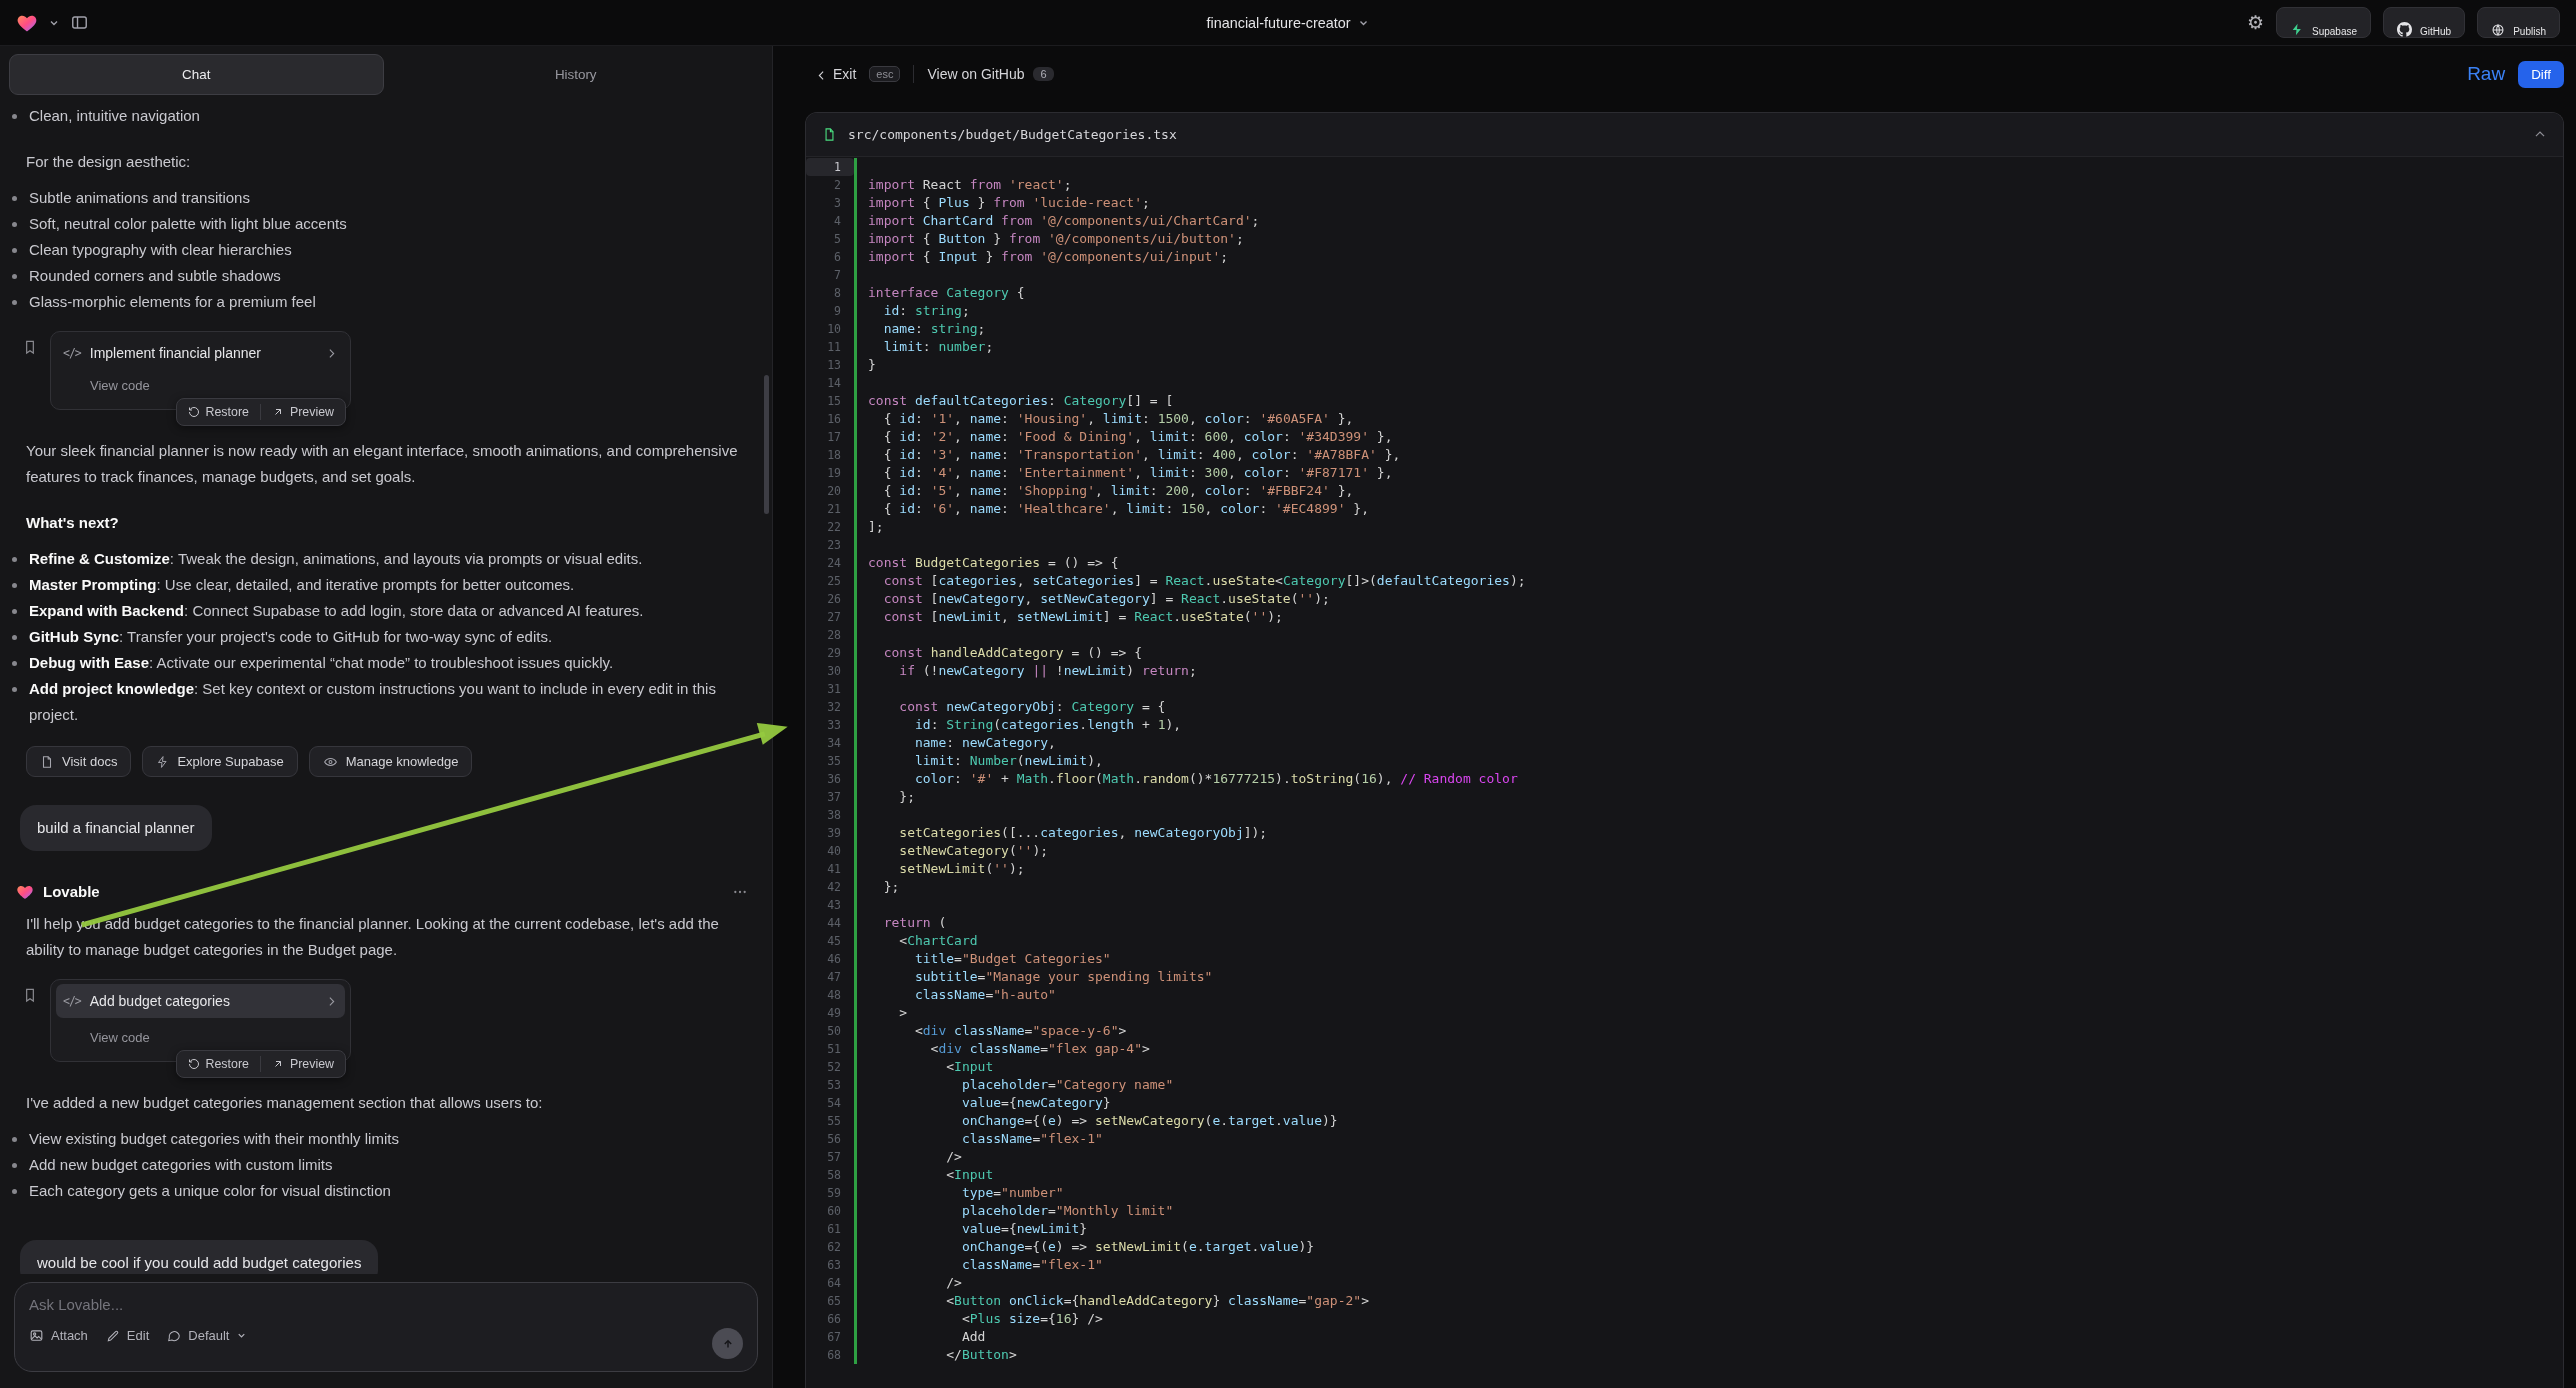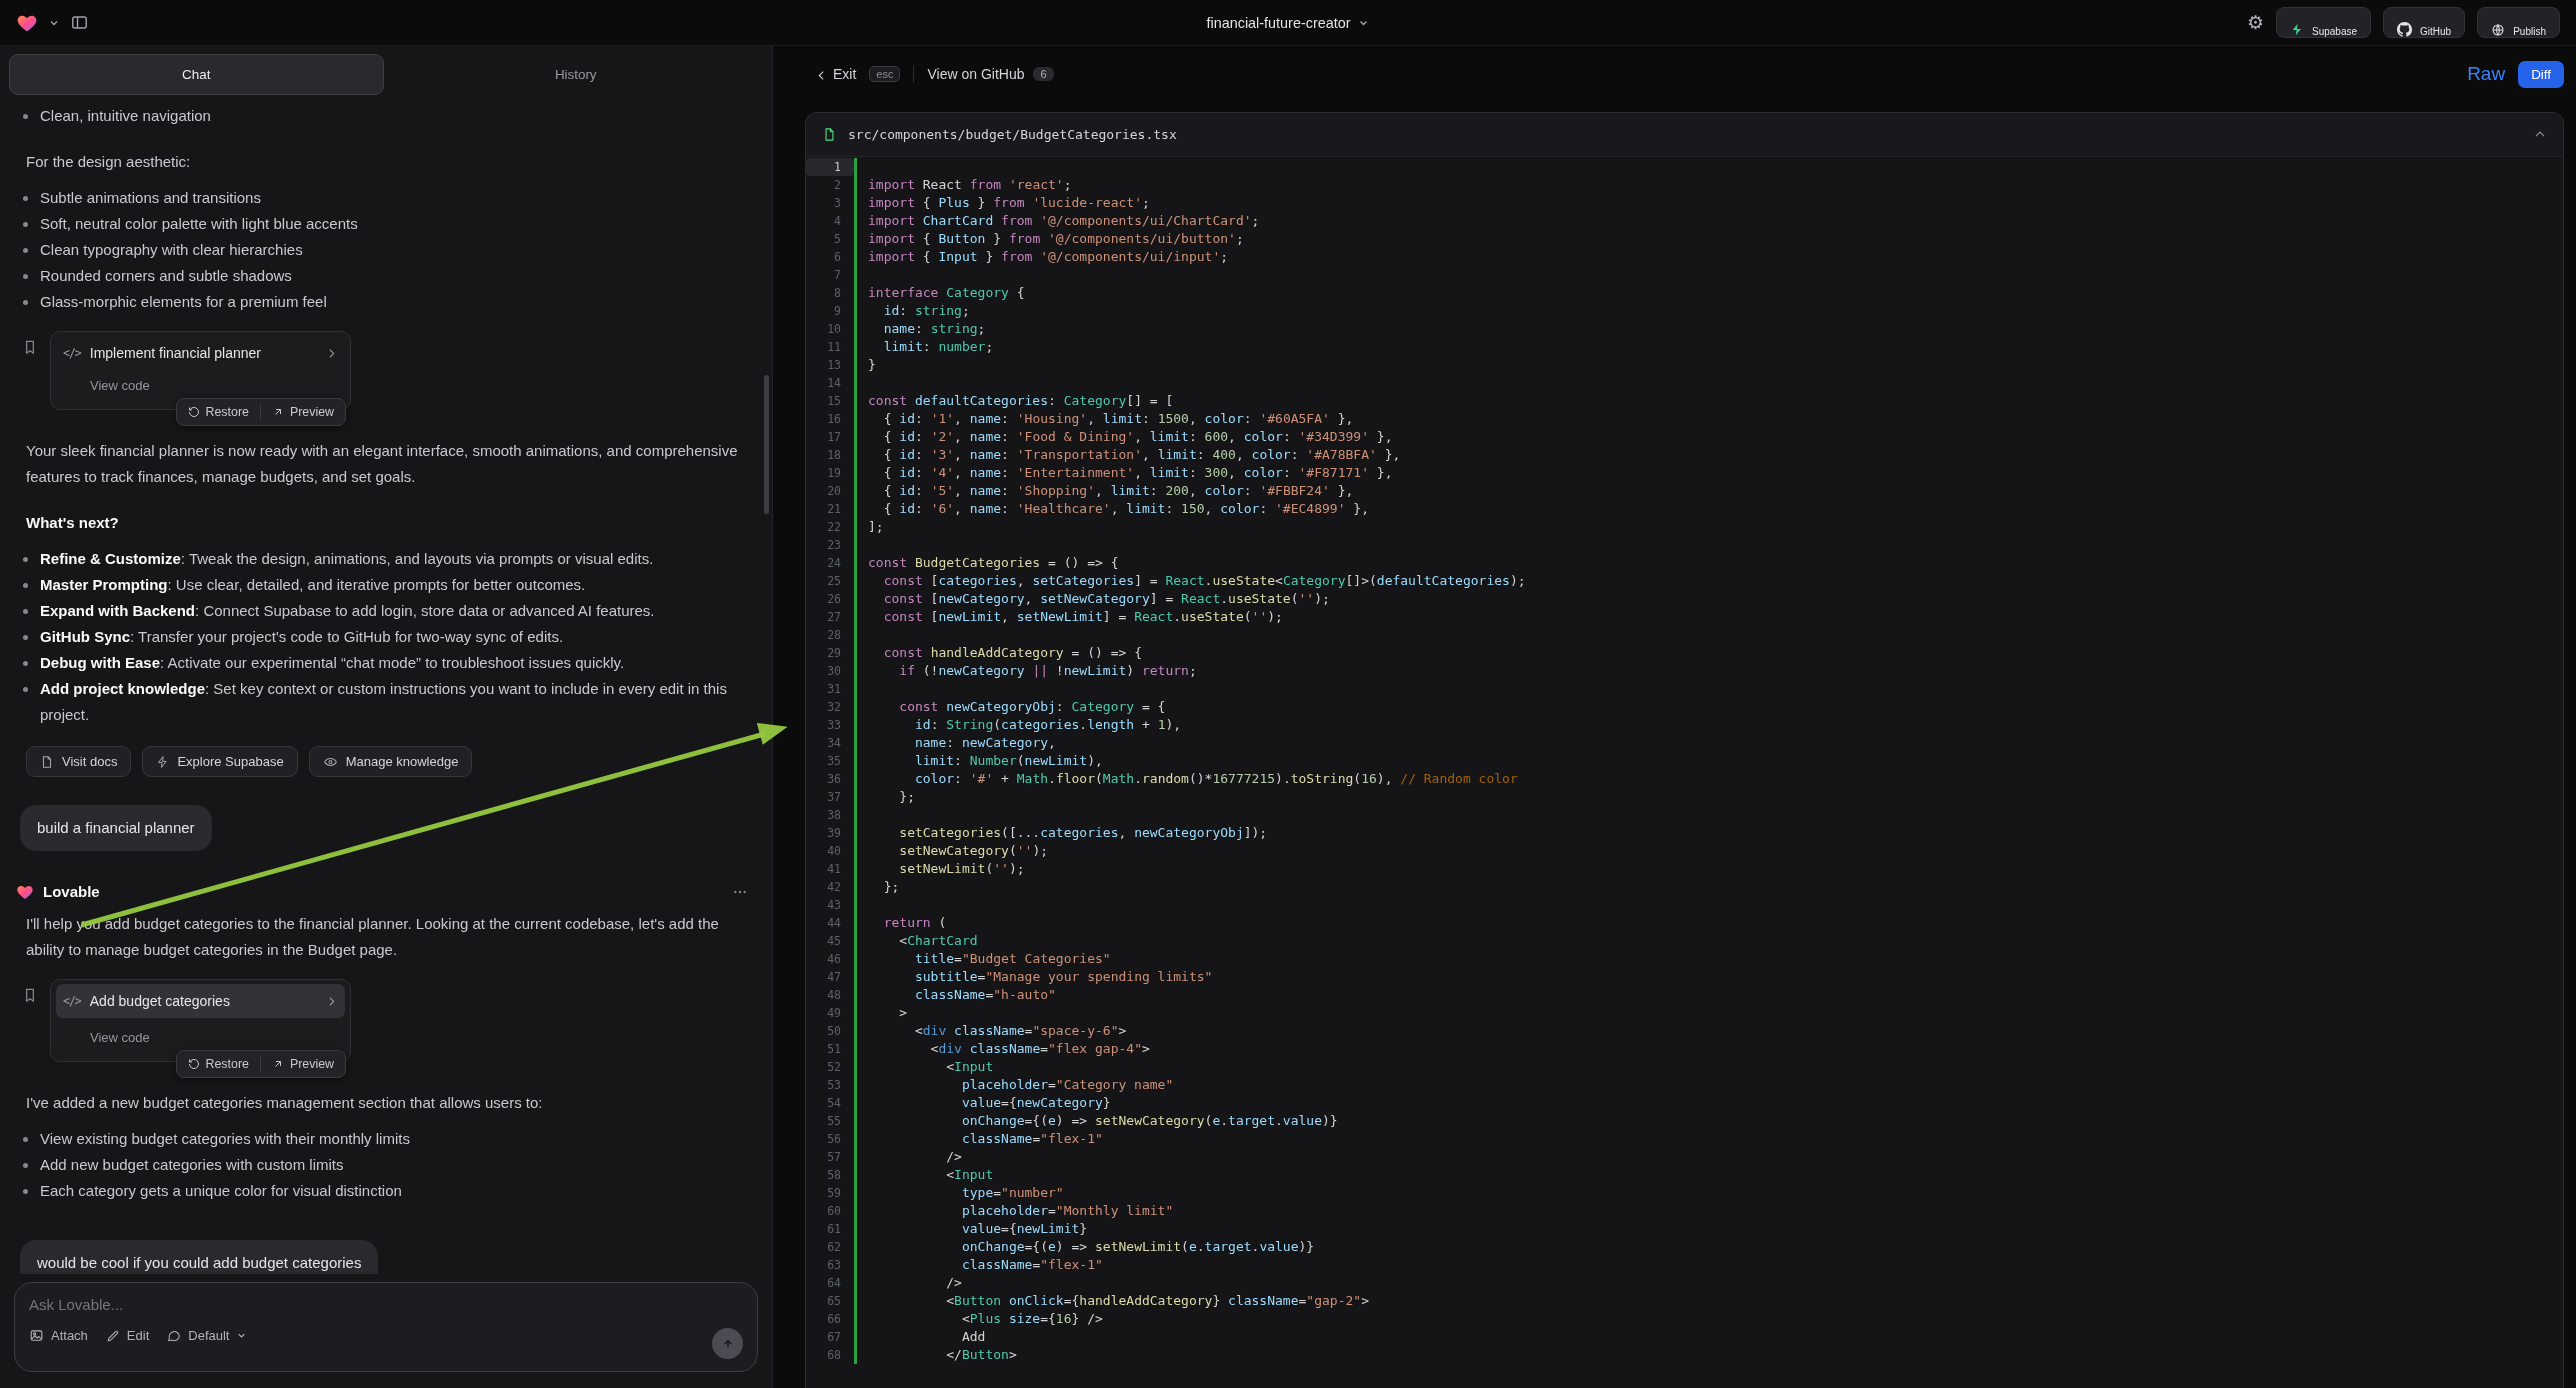--- a/index.html
+++ b/index.html
@@ -23,21 +23,21 @@
   
   .main{display:flex;height:1342px}
   .chat-panel{width:773px;background:#161618;border-right:1px solid #242428;display:flex;flex-direction:column;position:relative}
 
   .tabs{display:flex;gap:5px;padding:8px 9px;background:#161618}
   .tab{flex:1;height:41px;border-radius:9px;display:flex;align-items:center;justify-content:center;font-size:13.4px;color:#98989f;background:transparent;border:1px solid transparent}
   .tab.active{background:#2a2a2e;border-color:#3d3d43;color:#ececef}
 
   .chat-scroll{flex:1;overflow:hidden;font-size:15px;line-height:26px;color:#c9c9cf;position:relative}
   .chat-scroll p{padding:0 26px}
-  .bullets{list-style:none;padding:0 26px 0 40px}
+  .bullets{list-style:none;padding:0 26px 0 29px}
   .bullets li{position:relative}
   .bullets li::before{content:"";position:absolute;left:-17px;top:10.5px;width:5px;height:5px;border-radius:50%;background:#87878d}
   .bullets b{color:#fafafa;font-weight:700}
   .h-bold{font-weight:700;color:#fafafa;margin-top:20px}
   .mt-sm{margin-top:10px}.mt-md{margin-top:20px}
 
   .tool-wrap{display:flex;align-items:flex-start;gap:12px;margin:16px 24px 28px 22px;position:relative}
   .gutter-ic{color:#8a8a90;padding-top:8px}
   .tool-card{position:relative;width:301px;background:#1c1c1f;border:1px solid #313136;border-radius:10px;padding:8px 12px 10px}
   .tc-main{display:flex;align-items:center;gap:9px;font-size:14px;color:#e7e7ea}
@@ -84,21 +84,21 @@
   .file-path{font-family:"DejaVu Sans Mono",monospace;font-size:13px;color:#d6d6da}
   .collapse-btn{margin-left:auto;background:none;border:0;color:#8f8f96}
 
   .code-area{flex:1;overflow:hidden;font-family:"DejaVu Sans Mono",monospace;font-size:13px;line-height:18px;padding-top:1px}
   .code-line{display:flex;height:18px}
   .ln{width:48px;flex:none;text-align:right;padding-right:13px;color:#5c6068;font-size:11.5px}
   .ln.active{background:#27272c;border-radius:4px;color:#c9c9cf}
   .strip{width:3px;flex:none;background:var(--diff-added)}
   .lc{padding-left:11px;white-space:pre}
   .tok-k{color:#c586c0}.tok-s{color:#ce9178}.tok-n{color:#b5cea8}.tok-t{color:#4ec9b0}
-  .tok-f{color:#dcdcaa}.tok-v{color:#9cdcfe}.tok-d{color:#d4d4d4}.tok-c{color:#a16207}
+  .tok-f{color:#dcdcaa}.tok-v{color:#9cdcfe}.tok-d{color:#d4d4d4}.tok-c{color:#d946ef}
   .tok-a{color:#9cdcfe}.tok-g{color:#569cd6}
 
   .annotation{position:absolute;left:0;top:0;pointer-events:none;z-index:50}
 </style>
 </head>
 <body>
 
 <header class="topbar">
   <div class="tb-left">
     <span>

